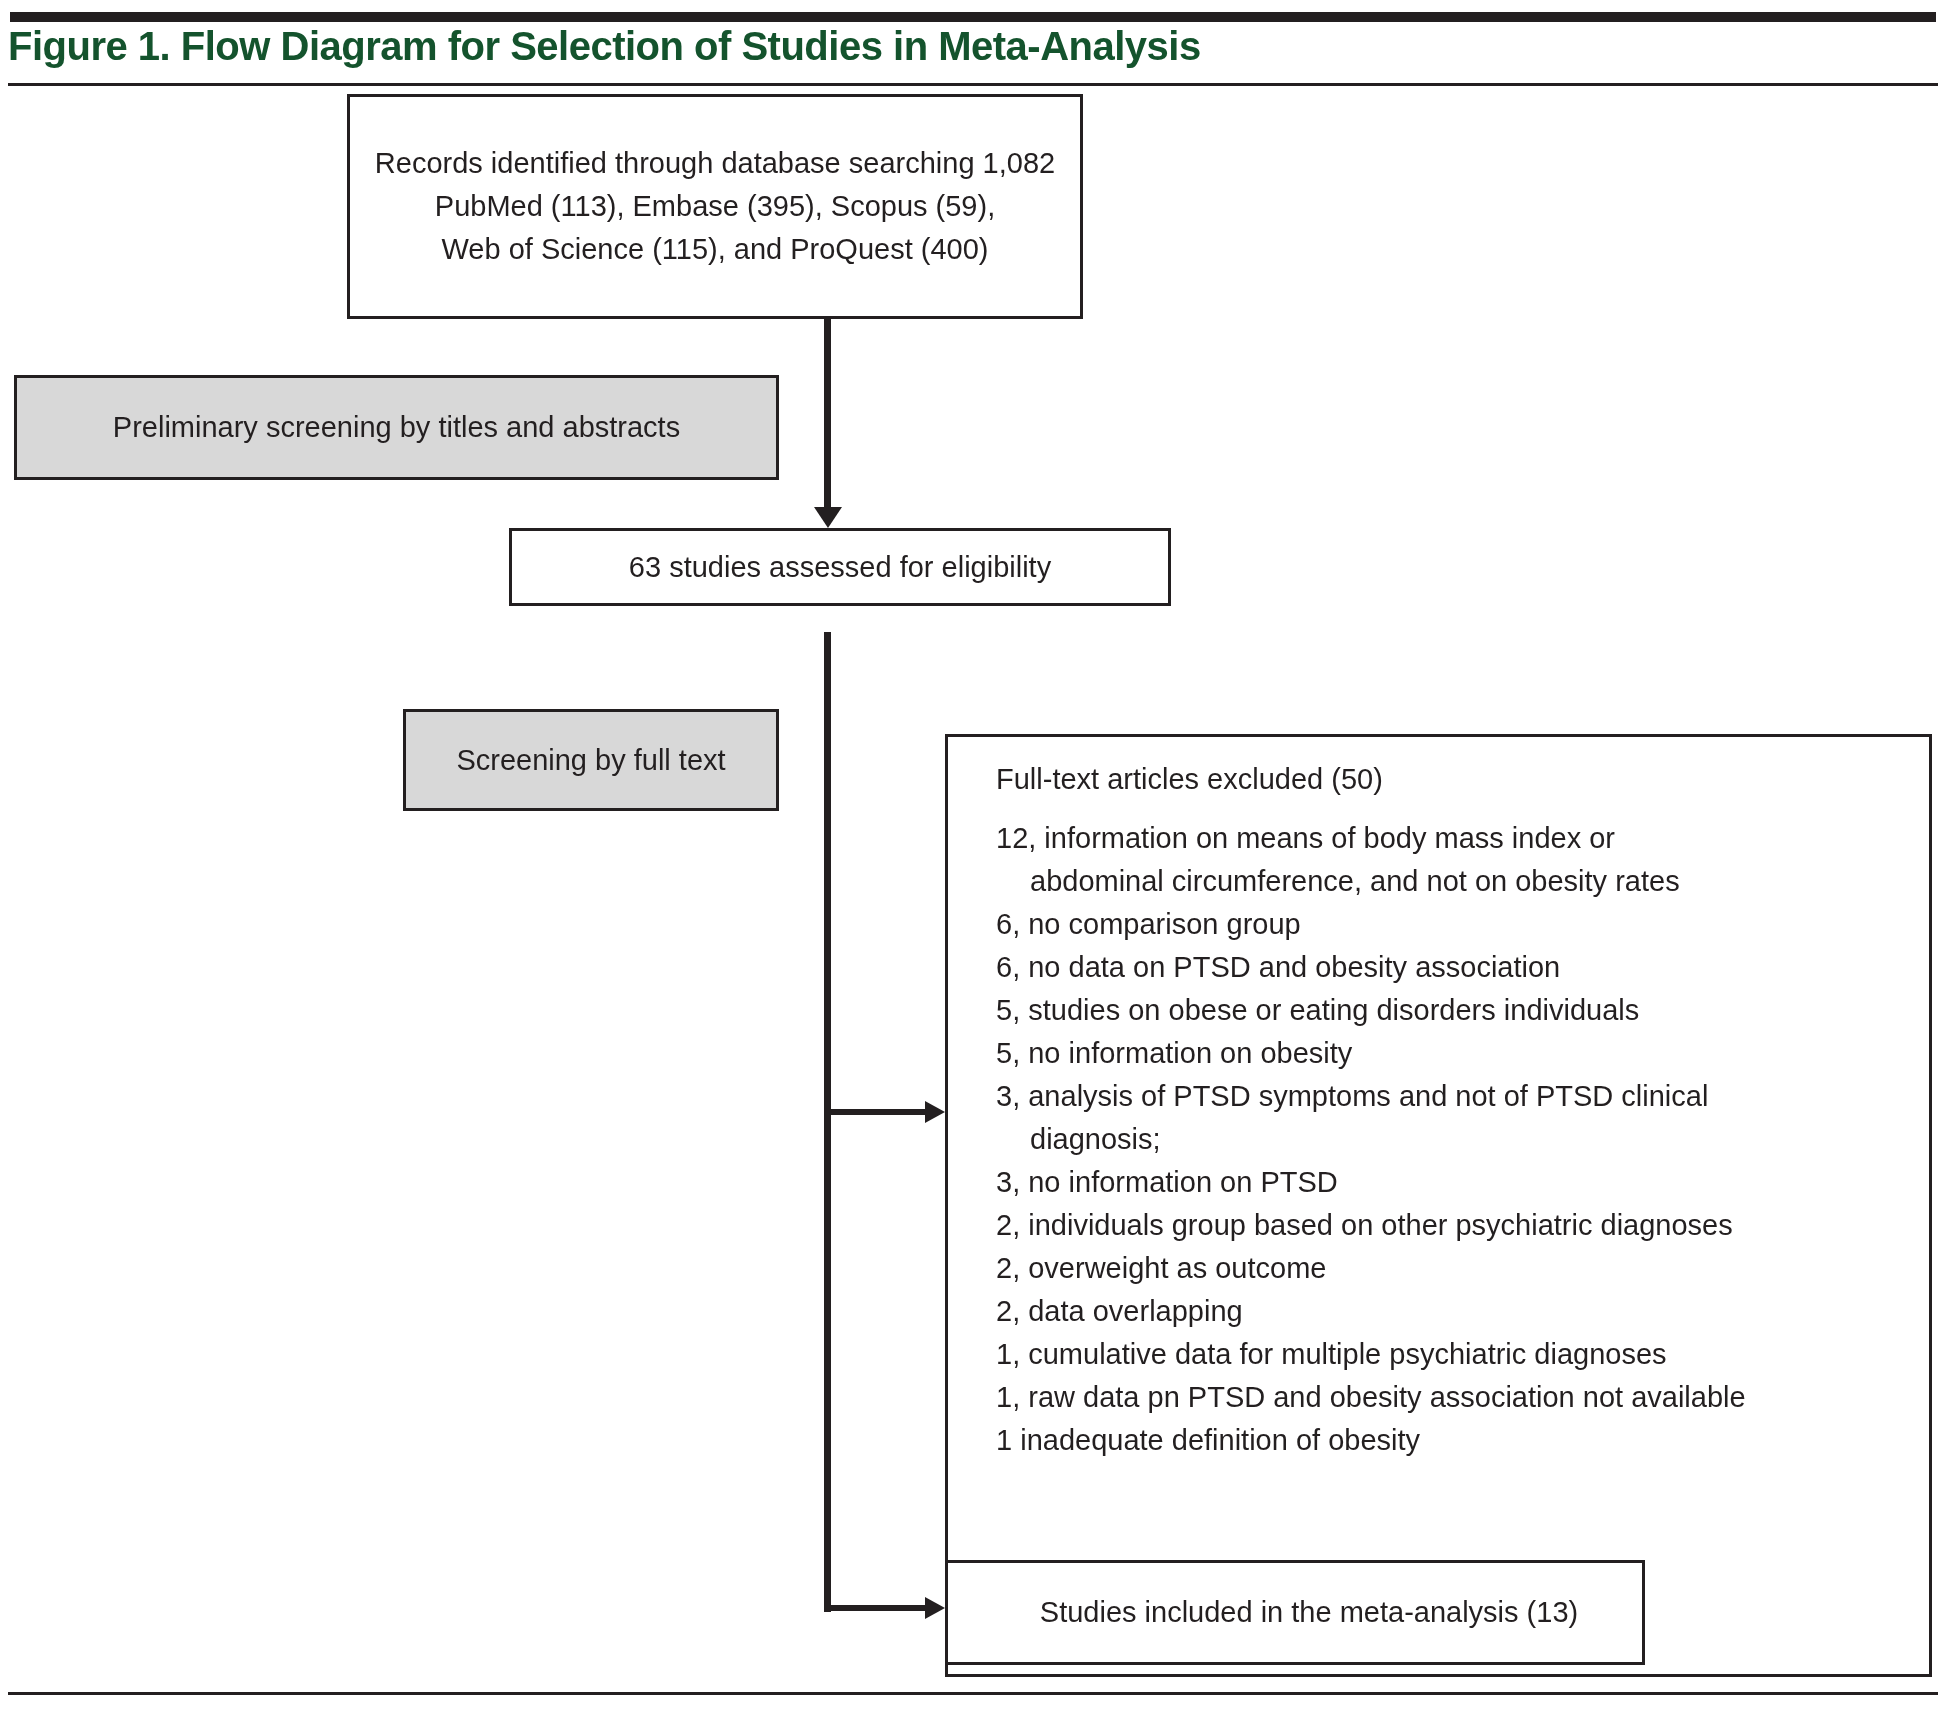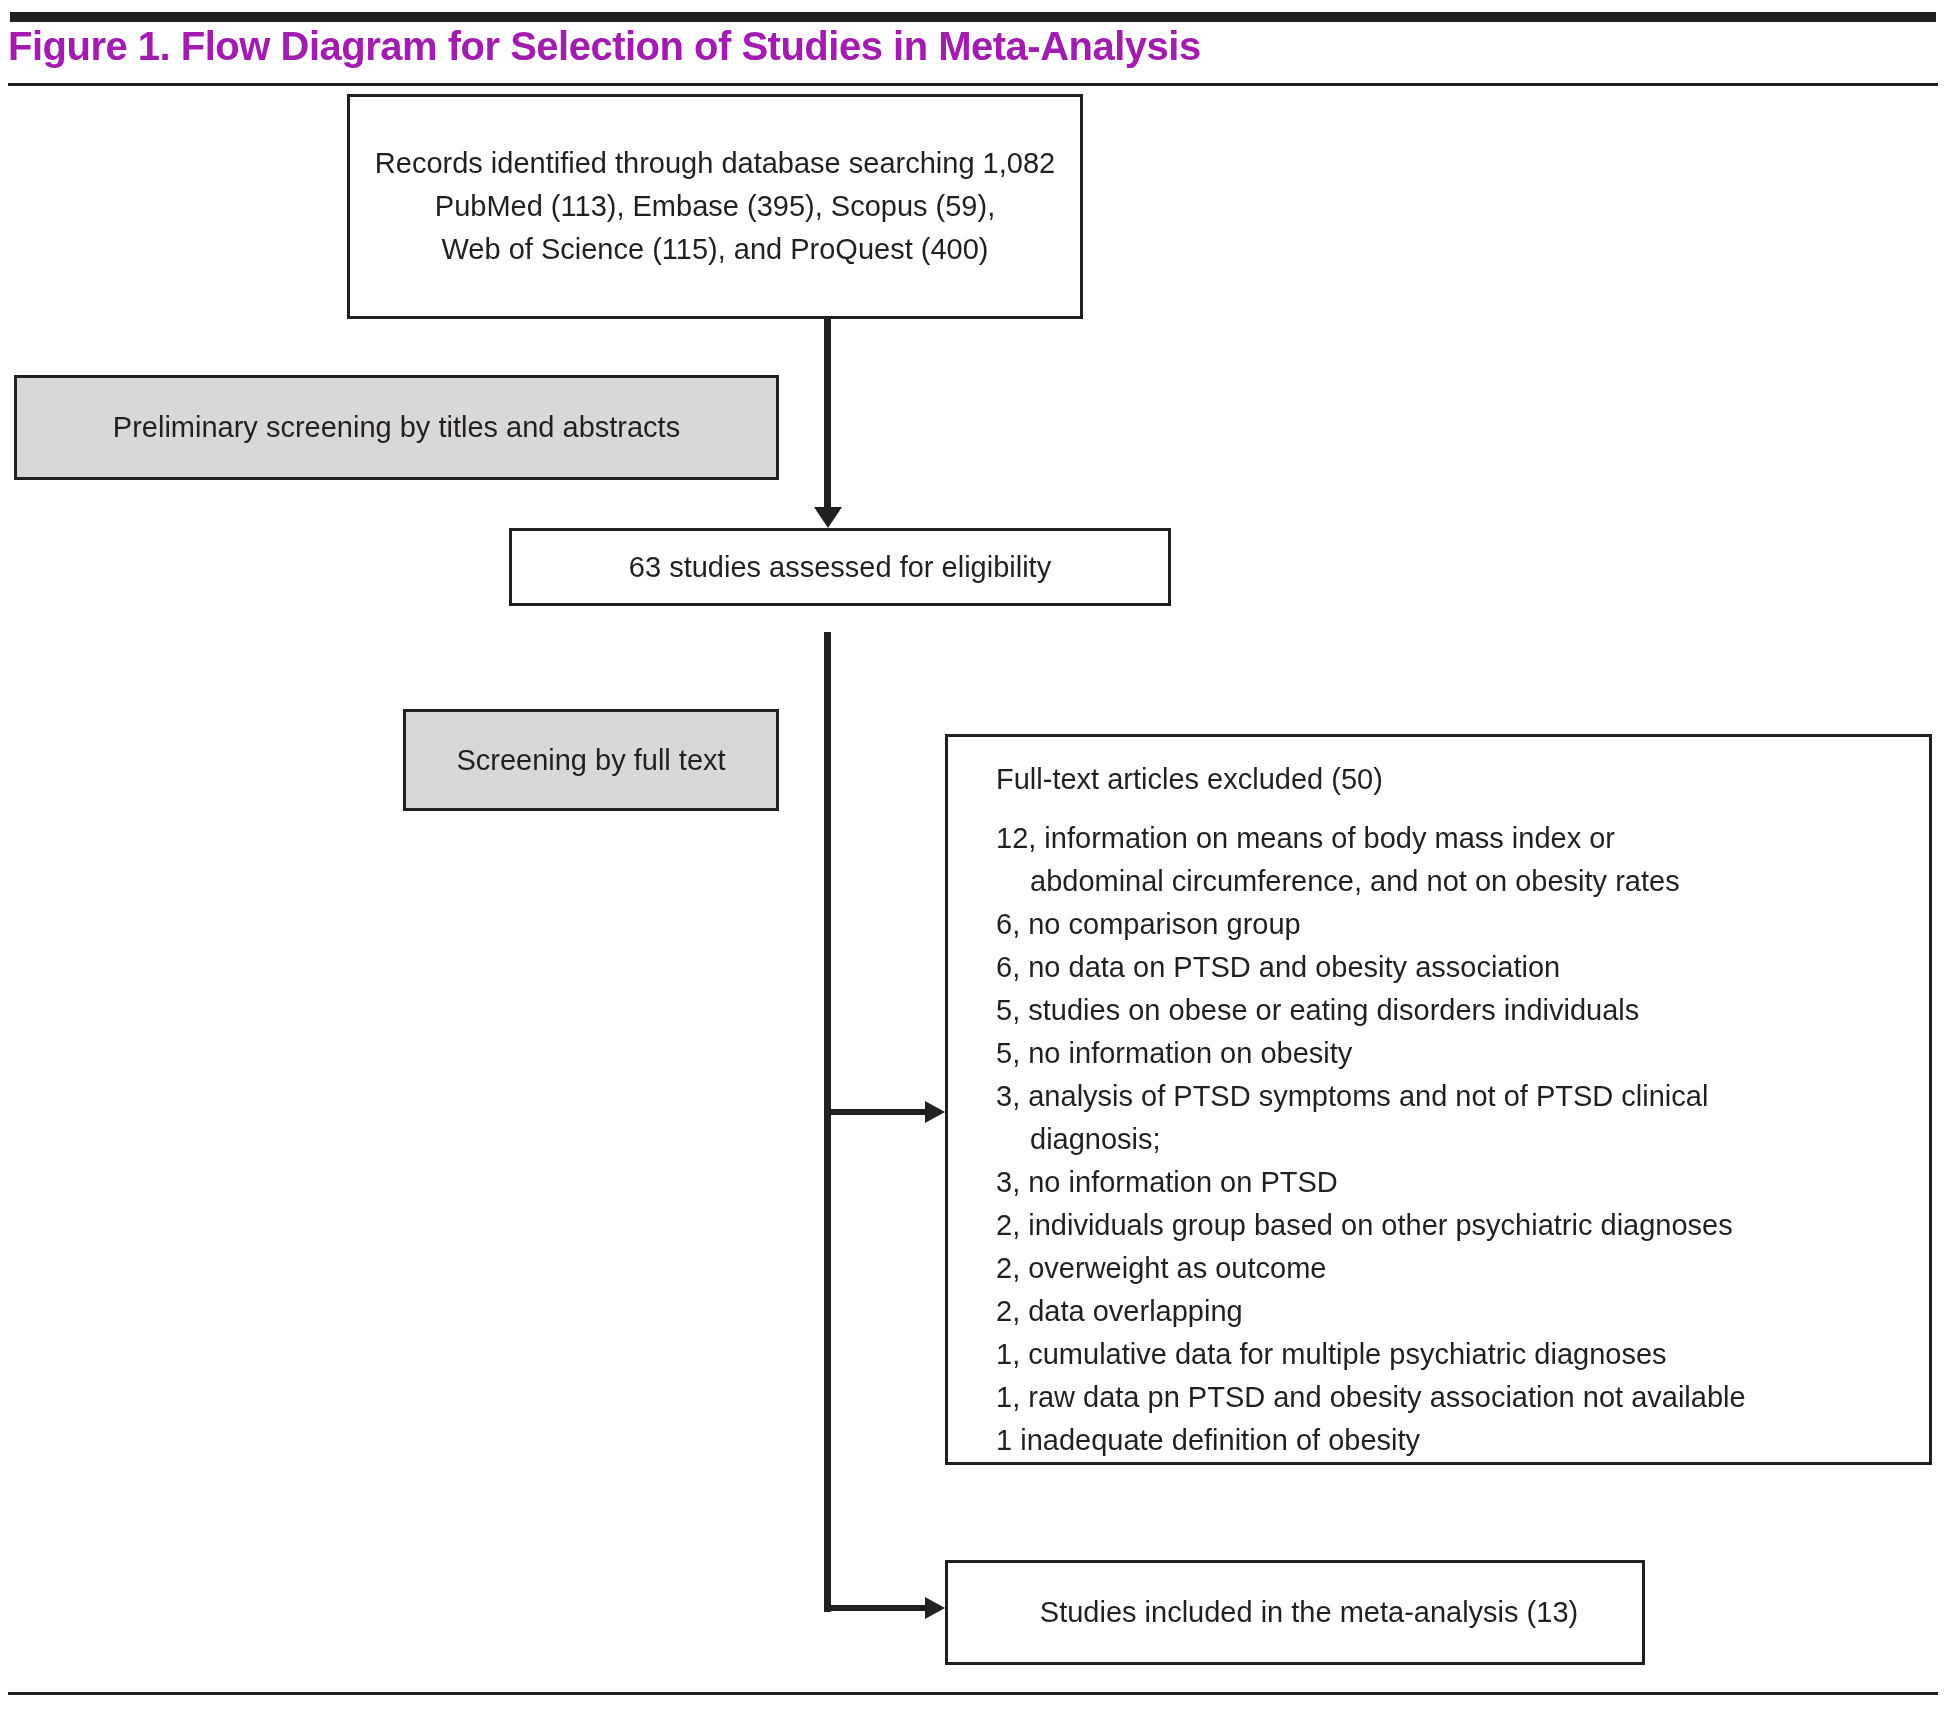--- a/index.html
+++ b/index.html
@@ -13,21 +13,21 @@
     width:1948px;height:1713px;
     background:var(--paper);
     font-family:"Liberation Sans", sans-serif;
     color:var(--ink);
     overflow:hidden;
   }
   .rule{position:absolute;background:var(--ink);}
   .figure-title{
     position:absolute;left:8px;top:24px;
     font-size:40px;font-weight:bold;letter-spacing:-0.5px;
-    color:#a21caf;white-space:nowrap;
+    color:#14532d;white-space:nowrap;
   }
   .box{
     position:absolute;box-sizing:border-box;
     border:3px solid var(--ink);
     background:var(--paper);
     font-size:29px;line-height:1.48;
     display:flex;flex-direction:column;justify-content:center;align-items:center;
     text-align:center;
   }
   .box.gray{background:var(--gray);}
@@ -39,21 +39,21 @@
     border-right:14px solid transparent;
     border-top:21px solid var(--ink);
   }
   .head-right{
     position:absolute;width:0;height:0;
     border-top:11px solid transparent;
     border-bottom:11px solid transparent;
     border-left:20px solid var(--ink);
   }
   .excluded-content{
-    position:absolute;left:945px;top:734px;width:987px;height:731px;
+    position:absolute;left:945px;top:734px;width:987px;height:943px;
     box-sizing:border-box;border:3px solid var(--ink);background:var(--paper);
     padding:20px 14px 0 48px;
     font-size:29px;color:var(--ink);
   }
   .excluded-header{line-height:44px;margin-bottom:16px;}
   .reason{
     white-space:pre-line;
     line-height:43px;
     padding-left:34px;text-indent:-34px;
   }

